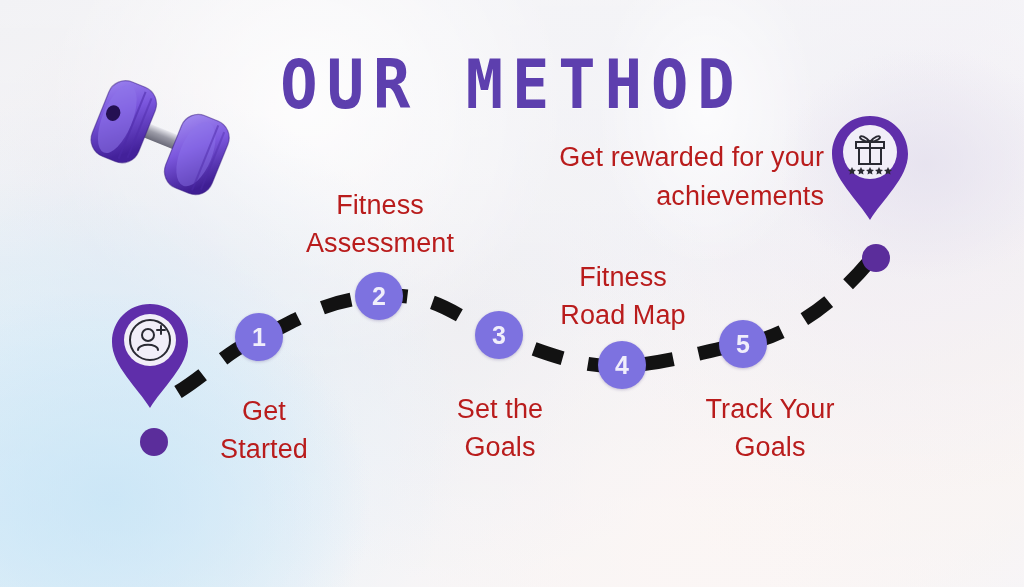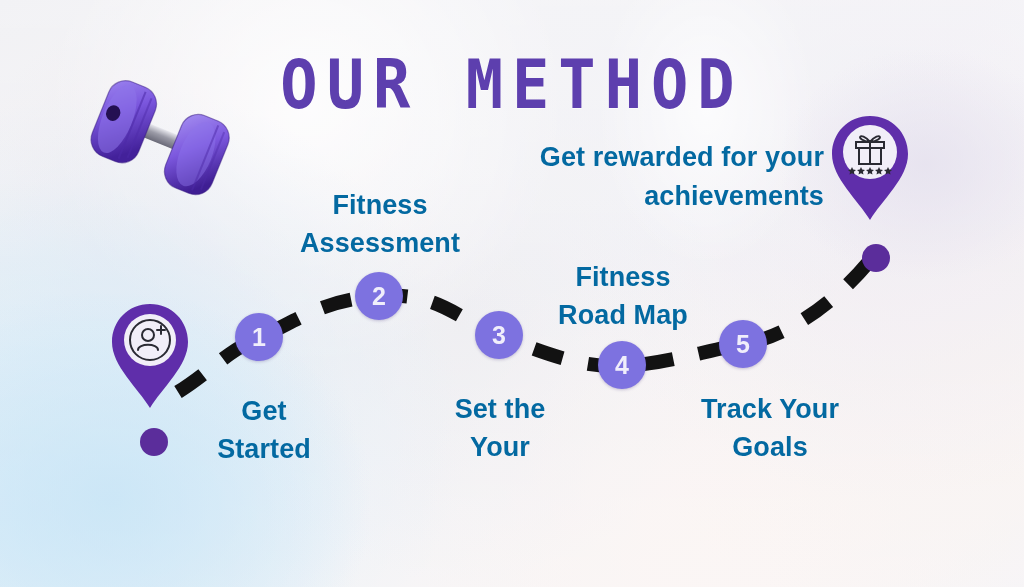--- a/index.html
+++ b/index.html
@@ -82,25 +82,25 @@
   }
   #circle-1 { left:235px; top:313px; }
   #circle-2 { left:355px; top:272px; }
   #circle-3 { left:475px; top:311px; }
   #circle-4 { left:598px; top:341px; }
   #circle-5 { left:719px; top:320px; }
 
   
   .label {
     position:absolute;
-    color:#0369a1;
+    color:#b91c1c;
     font-size:27px;
     line-height:1.42;
     font-family:"Liberation Sans", sans-serif;
-    font-weight:700;
+    font-weight:400;
     text-align:center;
     white-space:pre-line;
     letter-spacing:0.1px;
   }
   #label-1 { left:168px; top:392px; width:192px; }
   #label-2 { left:282px; top:186px; width:196px; }
   #label-3 { left:404px; top:390px; width:192px; }
   #label-4 { left:528px; top:258px; width:190px; }
   #label-5 { left:672px; top:390px; width:196px; }
   #label-reward {
@@ -209,19 +209,19 @@
 <div class="step-circle" id="circle-2">2</div>
 <div class="step-circle" id="circle-3">3</div>
 <div class="step-circle" id="circle-4">4</div>
 <div class="step-circle" id="circle-5">5</div>
 
 <div class="label" id="label-1">Get
 Started</div>
 <div class="label" id="label-2">Fitness
 Assessment</div>
 <div class="label" id="label-3">Set the
-Your</div>
+Goals</div>
 <div class="label" id="label-4">Fitness
 Road Map</div>
 <div class="label" id="label-5">Track Your
 Goals</div>
 <div class="label" id="label-reward">Get rewarded for your
 achievements</div>
 
 </body></html>

